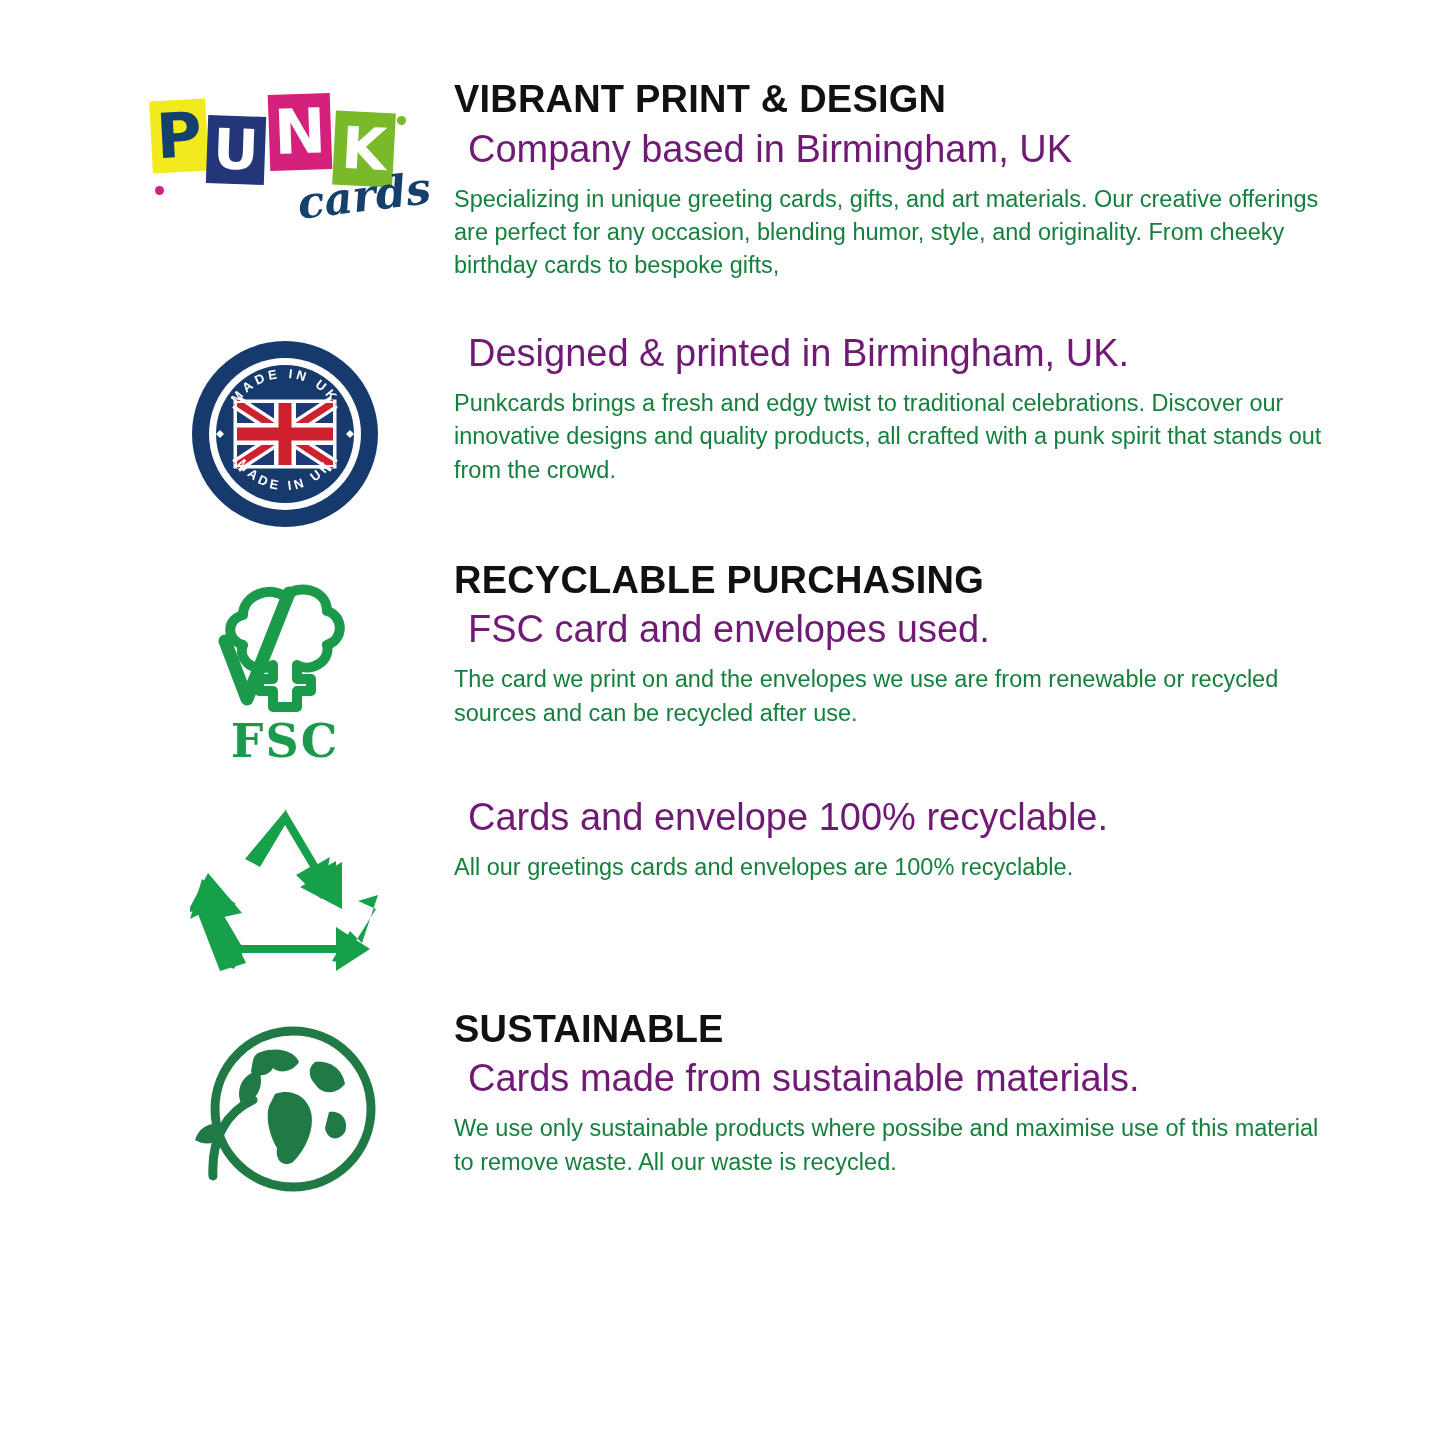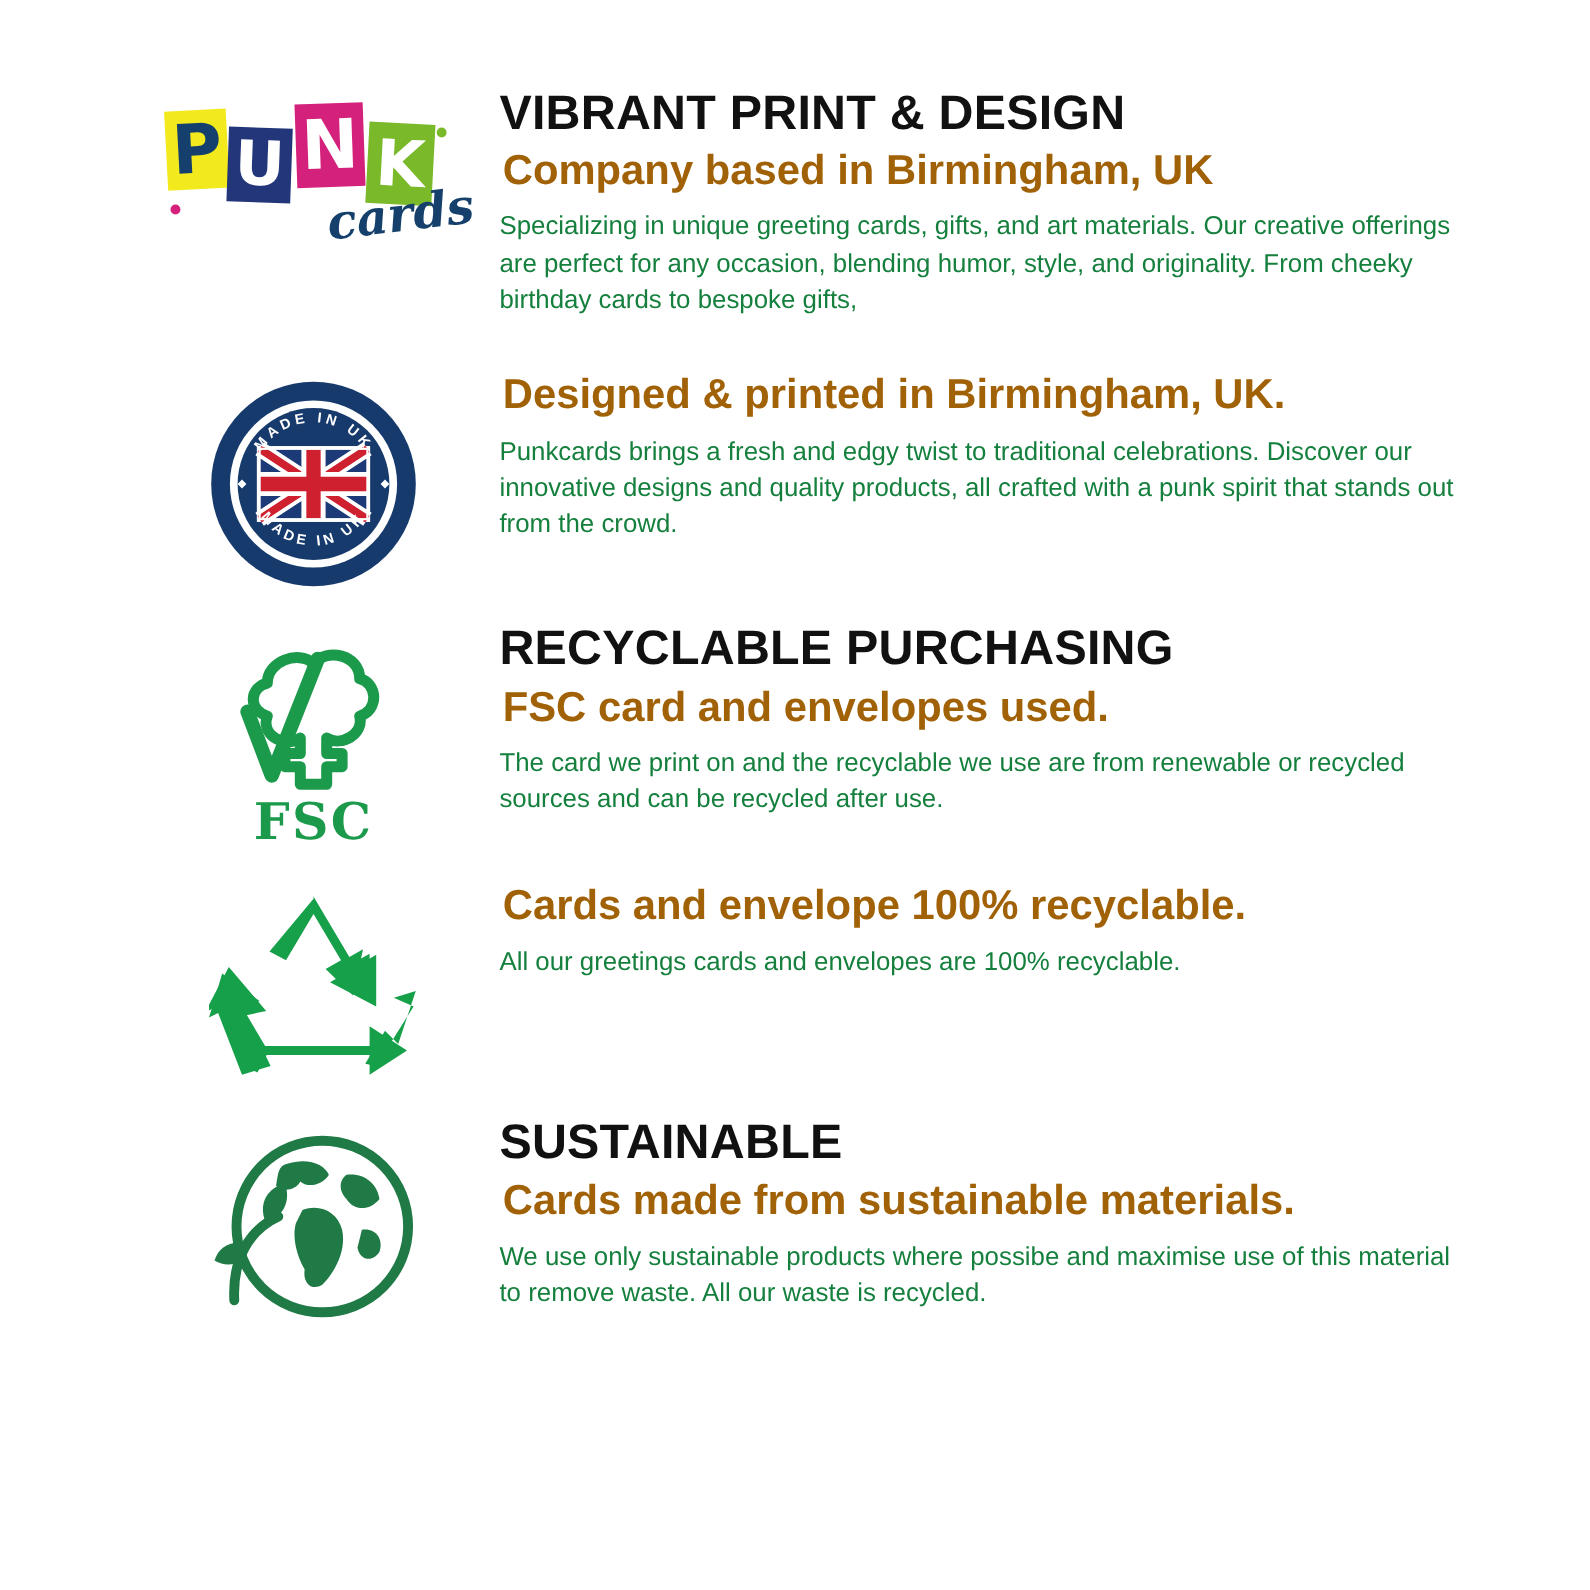--- a/index.html
+++ b/index.html
@@ -36,33 +36,33 @@
     display: flex;
     align-items: center;
     justify-content: center;
     padding-top: 8px;
   }
   .text-col {
     flex: 1;
     padding-left: 4px;
   }
   .f-title {
-    font-size: 44px;
+    font-size: 38px;
     font-weight: bold;
     letter-spacing: 0.2px;
     line-height: 1.12;
     margin: 0 0 6px 0;
     color: #111111;
   }
   .f-sub {
     font-size: 38px;
-    font-weight: bold;
+    font-weight: normal;
     line-height: 1.16;
-    margin: 0 0 12px 3px;
-    color: #a16207;
+    margin: 0 0 12px 14px;
+    color: #701a75;
   }
   .f-body {
     font-size: 23.5px;
     line-height: 1.42;
     color: #15803d;
     max-width: 870px;
     margin: 0;
   }
 
   
@@ -216,21 +216,21 @@
                      C72 108, 52 94, 58 78 C40 72, 42 52, 58 48 Z"></path>
             <path d="M40 74 L62 132 L104 26" stroke-width="13"></path>
           </g>
           <text x="100" y="190" text-anchor="middle" font-family="DejaVu Serif, serif" font-weight="bold" font-size="46" fill="#1c9a4b" letter-spacing="2">FSC</text>
         </svg>
       </div>
     </div>
     <div class="text-col">
       <h2 class="f-title">RECYCLABLE PURCHASING</h2>
       <p class="f-sub">FSC card and envelopes used.</p>
-      <p class="f-body">The card we print on and the recyclable we use are from renewable or recycled sources and can be recycled after use.</p>
+      <p class="f-body">The card we print on and the envelopes we use are from renewable or recycled sources and can be recycled after use.</p>
     </div>
   </div>
 
   <div class="feature f4">
     <div class="icon-col">
       <div class="recycle">
         <svg viewBox="0 0 190 175" width="190" height="175">
           <g fill="#17a04a">
 
             <path d="M95 8 L126 62 L140 54 L131 96 L106 72 L120 64 L95 22 L70 64 L55 56 Z"></path>

